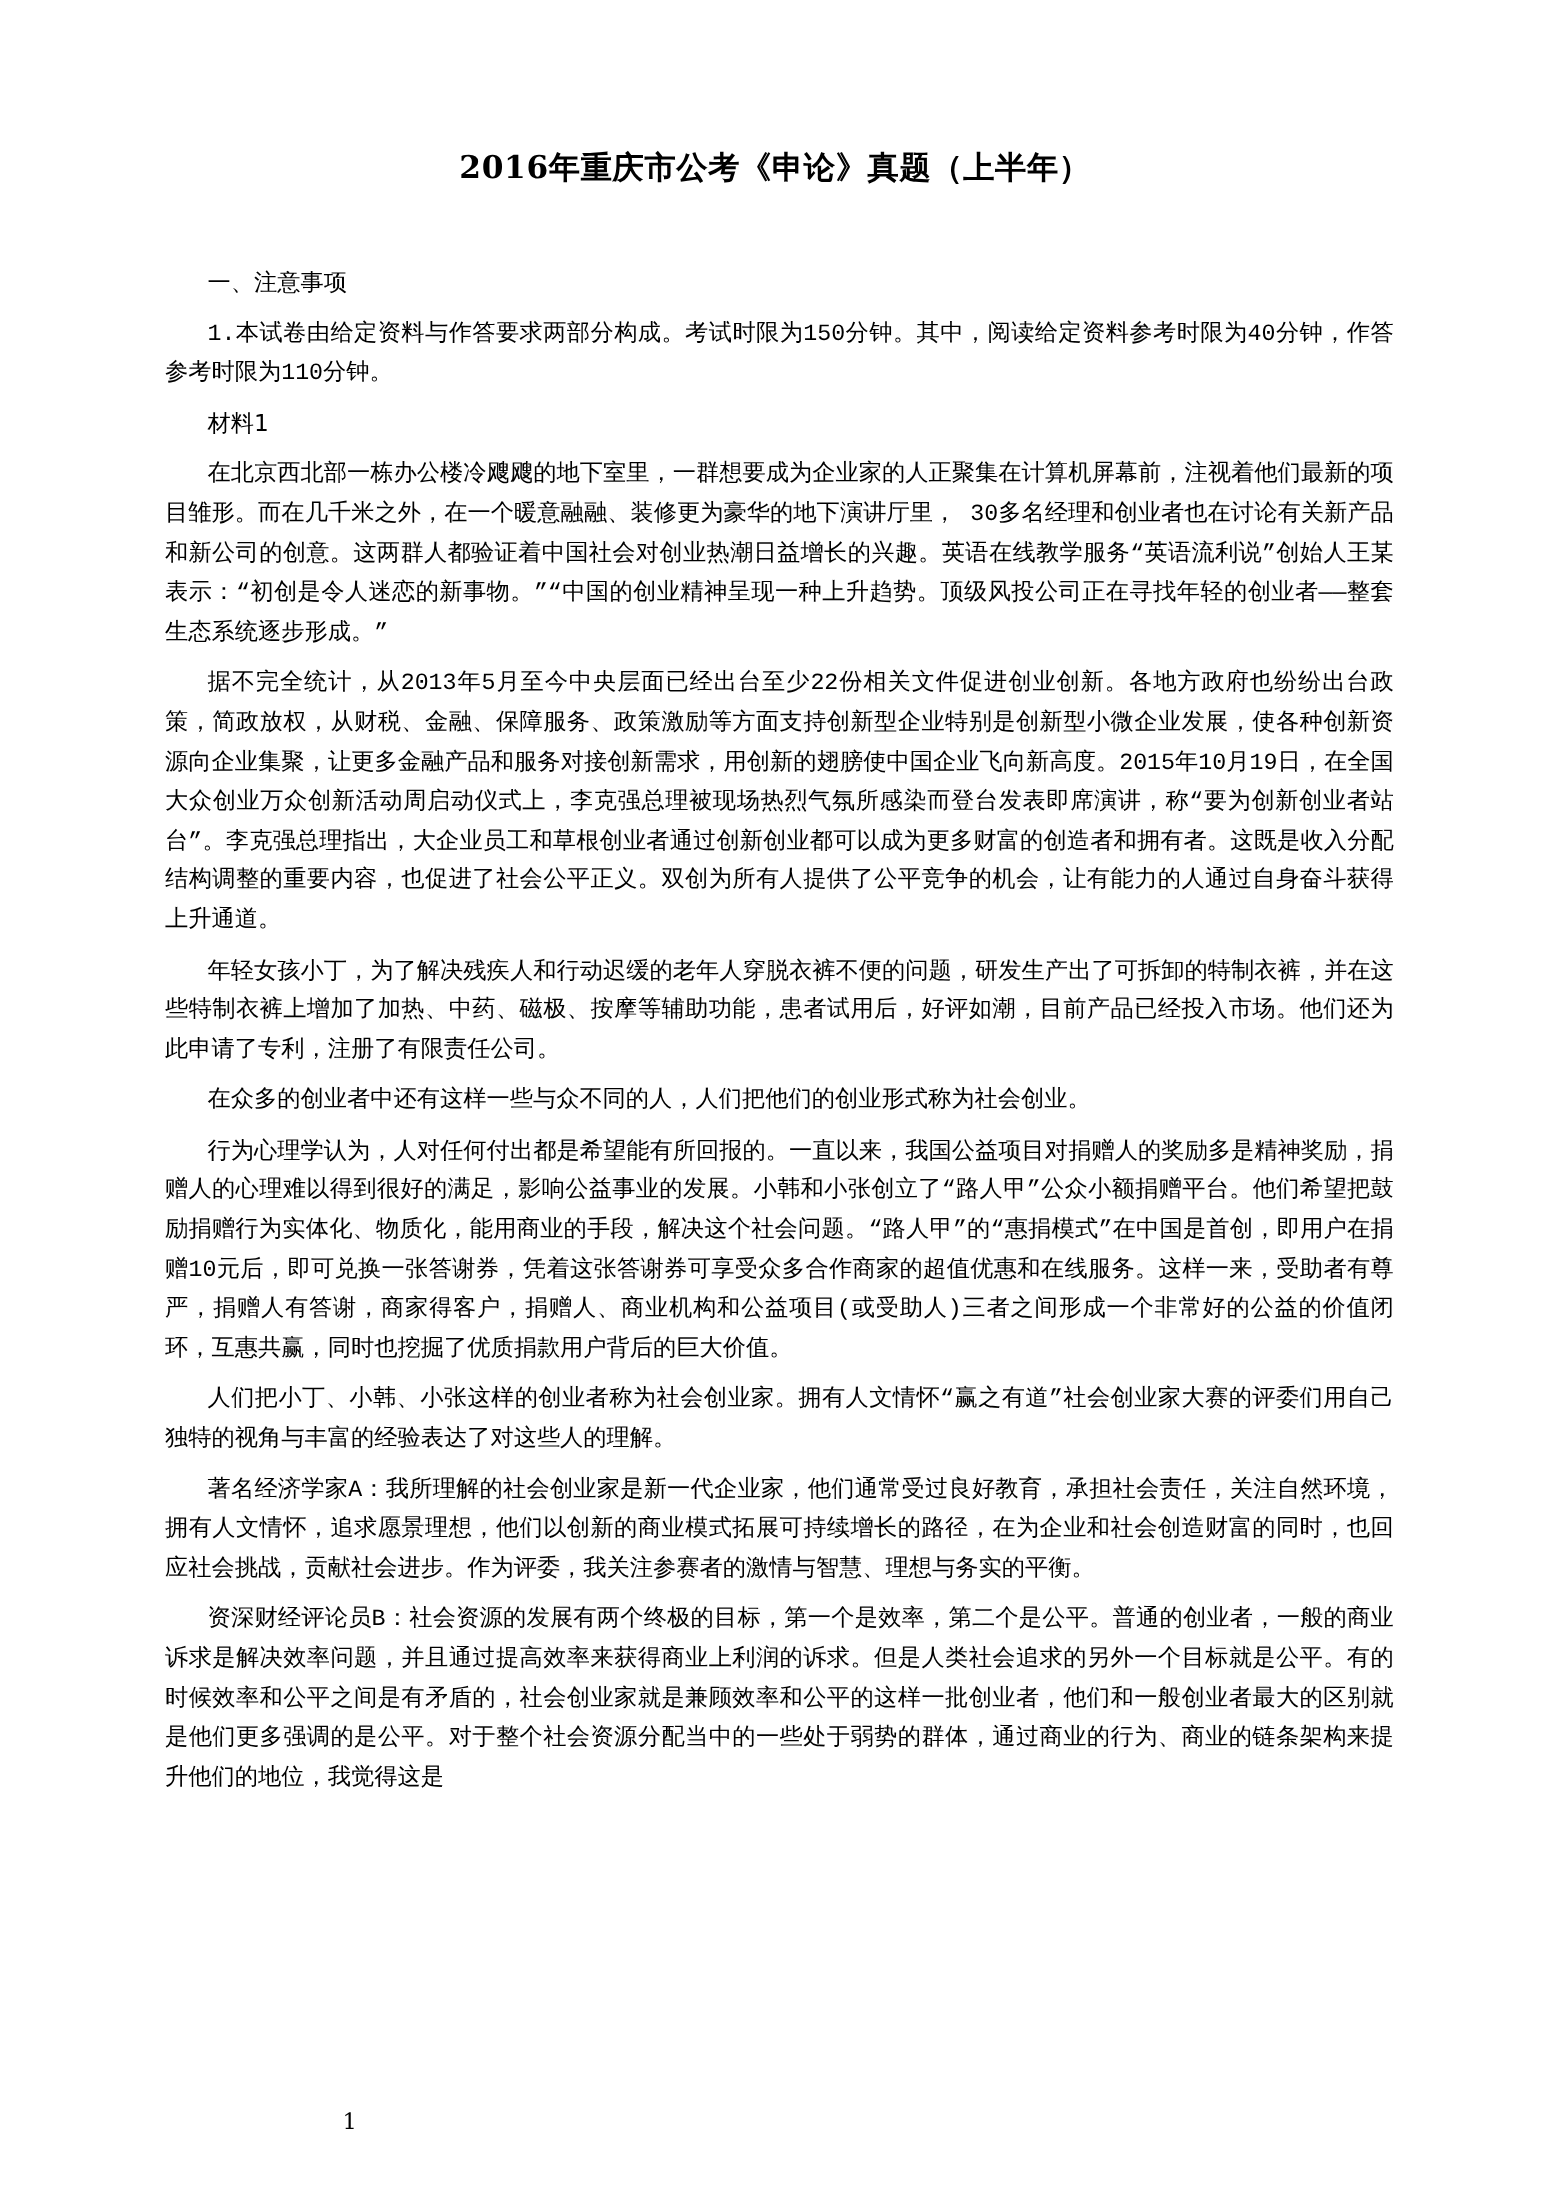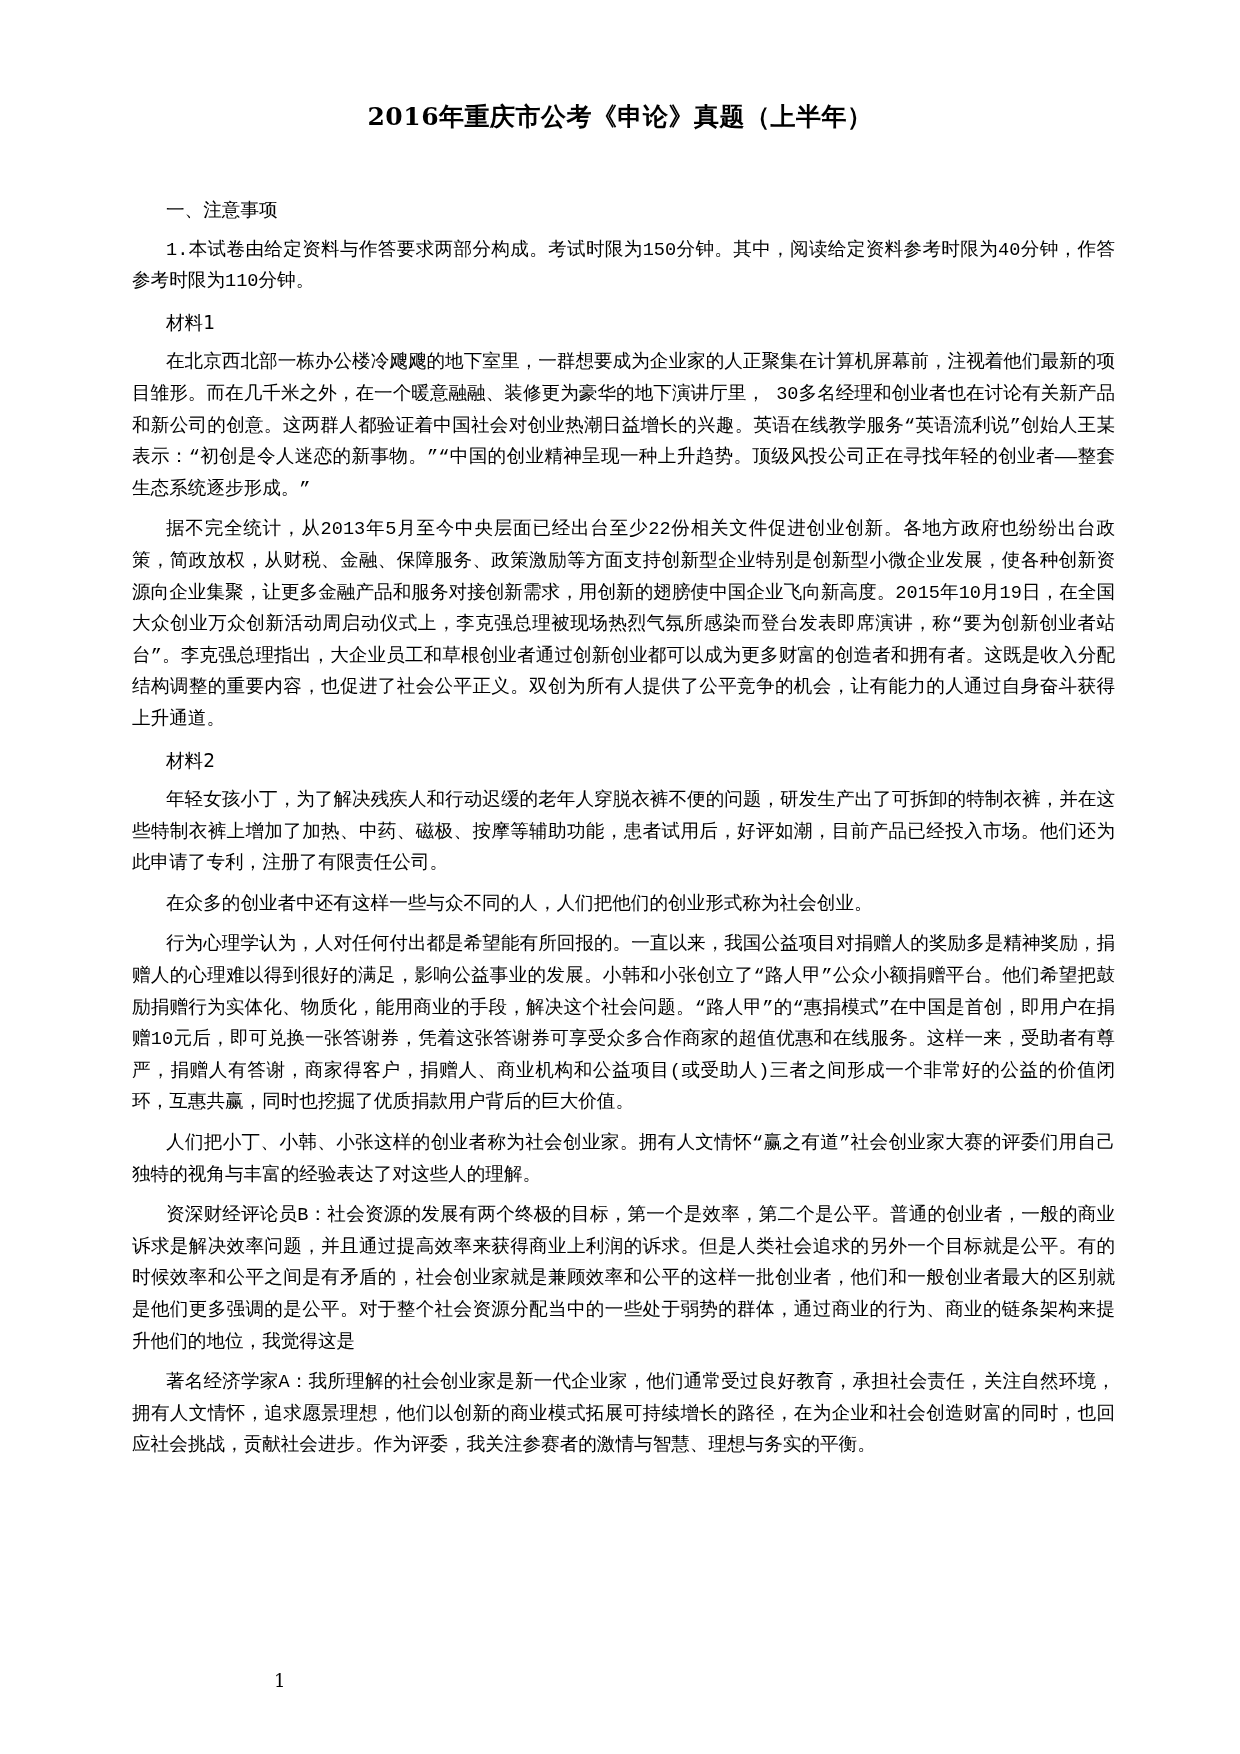--- a/index.html
+++ b/index.html
@@ -1,17 +1,17 @@
 <!DOCTYPE html>
 <html><head>
 <meta charset="utf-8">
 <style>
   html, body { margin: 0; padding: 0; background: #ffffff; }
   body { width: 1240px; height: 1754px; position: relative; overflow: hidden; color: #000; font-family: "DejaVu Serif", "Liberation Serif", serif; }
-  .page { position: absolute; left: 0; top: 0; width: 1240px; height: 1438px; }
+  .page { position: absolute; left: 0; top: 17px; width: 1240px; height: 1438px; }
   .title { position: absolute; left: 0; top: 100px; width: 1240px; text-align: center; font-size: 25px; font-weight: bold; letter-spacing: 0.5px; }
   .content { position: absolute; left: 132px; top: 194px; width: 983px; font-size: 18.6px; line-height: 31.6px; }
   .h { font-weight: normal; margin: 0 0 9px 0; text-indent: 34px; font-family: "DejaVu Sans", "Liberation Sans", sans-serif; font-size: 18.6px; }
   p { margin: 0 0 9px 0; text-indent: 34px; text-align: justify; font-family: Liberation Mono, monospace; }
   .pageno { position: absolute; left: 274px; top: 1670px; font-size: 18px; }
 </style>
 </head>
 <body>
 
 <div class="page">
@@ -19,23 +19,22 @@
 
   <div class="content">
     <div class="h">一、注意事项</div>
     <p>1.本试卷由给定资料与作答要求两部分构成。考试时限为150分钟。其中，阅读给定资料参考时限为40分钟，作答参考时限为110分钟。</p>
 
 
     <div class="h">材料1</div>
     <p>在北京西北部一栋办公楼冷飕飕的地下室里，一群想要成为企业家的人正聚集在计算机屏幕前，注视着他们最新的项目雏形。而在几千米之外，在一个暖意融融、装修更为豪华的地下演讲厅里， 30多名经理和创业者也在讨论有关新产品和新公司的创意。这两群人都验证着中国社会对创业热潮日益增长的兴趣。英语在线教学服务“英语流利说”创始人王某表示：“初创是令人迷恋的新事物。”“中国的创业精神呈现一种上升趋势。顶级风投公司正在寻找年轻的创业者——整套生态系统逐步形成。”</p>
     <p>据不完全统计，从2013年5月至今中央层面已经出台至少22份相关文件促进创业创新。各地方政府也纷纷出台政策，简政放权，从财税、金融、保障服务、政策激励等方面支持创新型企业特别是创新型小微企业发展，使各种创新资源向企业集聚，让更多金融产品和服务对接创新需求，用创新的翅膀使中国企业飞向新高度。2015年10月19日，在全国大众创业万众创新活动周启动仪式上，李克强总理被现场热烈气氛所感染而登台发表即席演讲，称“要为创新创业者站台”。李克强总理指出，大企业员工和草根创业者通过创新创业都可以成为更多财富的创造者和拥有者。这既是收入分配结构调整的重要内容，也促进了社会公平正义。双创为所有人提供了公平竞争的机会，让有能力的人通过自身奋斗获得上升通道。</p>
 
-    <div class="h">材料2</div>
     <p>年轻女孩小丁，为了解决残疾人和行动迟缓的老年人穿脱衣裤不便的问题，研发生产出了可拆卸的特制衣裤，并在这些特制衣裤上增加了加热、中药、磁极、按摩等辅助功能，患者试用后，好评如潮，目前产品已经投入市场。他们还为此申请了专利，注册了有限责任公司。</p>
     <p>在众多的创业者中还有这样一些与众不同的人，人们把他们的创业形式称为社会创业。</p>
     <p>行为心理学认为，人对任何付出都是希望能有所回报的。一直以来，我国公益项目对捐赠人的奖励多是精神奖励，捐赠人的心理难以得到很好的满足，影响公益事业的发展。小韩和小张创立了“路人甲”公众小额捐赠平台。他们希望把鼓励捐赠行为实体化、物质化，能用商业的手段，解决这个社会问题。“路人甲”的“惠捐模式”在中国是首创，即用户在捐赠10元后，即可兑换一张答谢券，凭着这张答谢券可享受众多合作商家的超值优惠和在线服务。这样一来，受助者有尊严，捐赠人有答谢，商家得客户，捐赠人、商业机构和公益项目(或受助人)三者之间形成一个非常好的公益的价值闭环，互惠共赢，同时也挖掘了优质捐款用户背后的巨大价值。</p>
     <p>人们把小丁、小韩、小张这样的创业者称为社会创业家。拥有人文情怀“赢之有道”社会创业家大赛的评委们用自己独特的视角与丰富的经验表达了对这些人的理解。</p>
+    <p>著名经济学家A：我所理解的社会创业家是新一代企业家，他们通常受过良好教育，承担社会责任，关注自然环境，拥有人文情怀，追求愿景理想，他们以创新的商业模式拓展可持续增长的路径，在为企业和社会创造财富的同时，也回应社会挑战，贡献社会进步。作为评委，我关注参赛者的激情与智慧、理想与务实的平衡。</p>
     <p>资深财经评论员B：社会资源的发展有两个终极的目标，第一个是效率，第二个是公平。普通的创业者，一般的商业诉求是解决效率问题，并且通过提高效率来获得商业上利润的诉求。但是人类社会追求的另外一个目标就是公平。有的时候效率和公平之间是有矛盾的，社会创业家就是兼顾效率和公平的这样一批创业者，他们和一般创业者最大的区别就是他们更多强调的是公平。对于整个社会资源分配当中的一些处于弱势的群体，通过商业的行为、商业的链条架构来提升他们的地位，我觉得这是</p>
-    <p>著名经济学家A：我所理解的社会创业家是新一代企业家，他们通常受过良好教育，承担社会责任，关注自然环境，拥有人文情怀，追求愿景理想，他们以创新的商业模式拓展可持续增长的路径，在为企业和社会创造财富的同时，也回应社会挑战，贡献社会进步。作为评委，我关注参赛者的激情与智慧、理想与务实的平衡。</p>
   </div>
 
   <div class="pageno">1</div>
 </div>
 
 </body></html>

